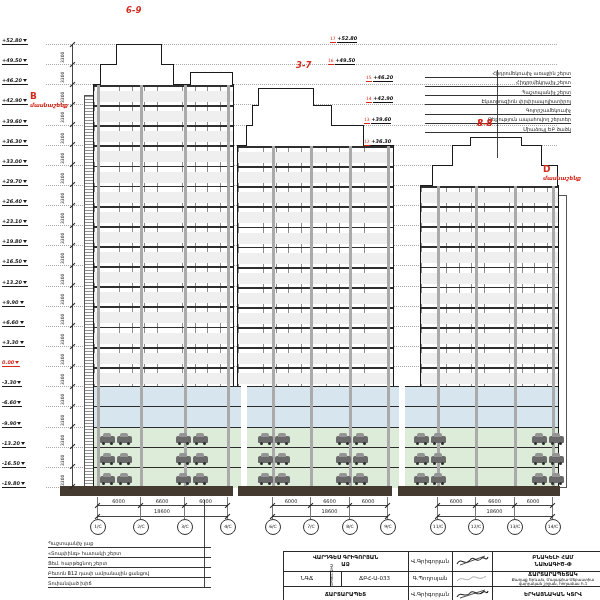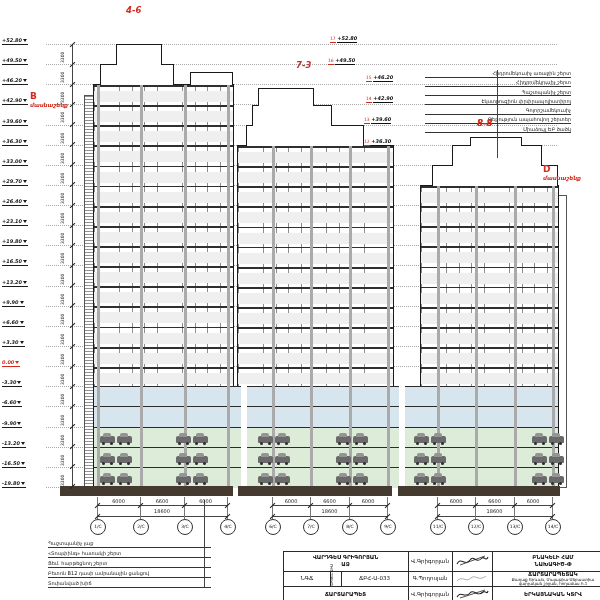--- a/index.html
+++ b/index.html
@@ -167,22 +167,22 @@
       <div class="lvl" style="left: 2px; top: 440.72px;">-13.20<span class="flag"></span></div>
       <div class="tickmark" style="left: 69px; top: 446.22px;"></div>
       <div class="dim3300" style="left: 60px; top: 465.788px;">3300</div>
       <div class="lead" style="left: 46px; top: 466.856px; width: 511px;"></div>
       <div class="lvl" style="left: 2px; top: 460.856px;">-16.50<span class="flag"></span></div>
       <div class="tickmark" style="left: 69px; top: 466.356px;"></div>
       <div class="dim3300" style="left: 60px; top: 485.924px;">3300</div>
       <div class="lead" style="left: 46px; top: 486.992px; width: 511px;"></div>
       <div class="lvl" style="left: 2px; top: 480.992px;">-19.80<span class="flag"></span></div>
       <div class="tickmark" style="left: 69px; top: 486.492px;"></div>
-      <div class="seclabel" style="left: 126px; top: 5px;">4-6</div>
-      <div class="seclabel" style="left: 296px; top: 60px;">7-3</div>
+      <div class="seclabel" style="left: 126px; top: 5px;">6-9</div>
+      <div class="seclabel" style="left: 296px; top: 60px;">3-7</div>
       <div class="seclabel" style="left: 477px; top: 118px;">8-8</div>
       <div class="nb" style="left: 30px; top: 92px;">
         <span class="letter">B</span>
         <span class="word">մասնաշենք</span>
       </div>
       <div class="nb" style="left: 543px; top: 165px;">
         <span class="letter">D</span>
         <span class="word">մասնաշենք</span>
       </div>
       <div class="roofmark" style="left: 330px; top: 36px;">

